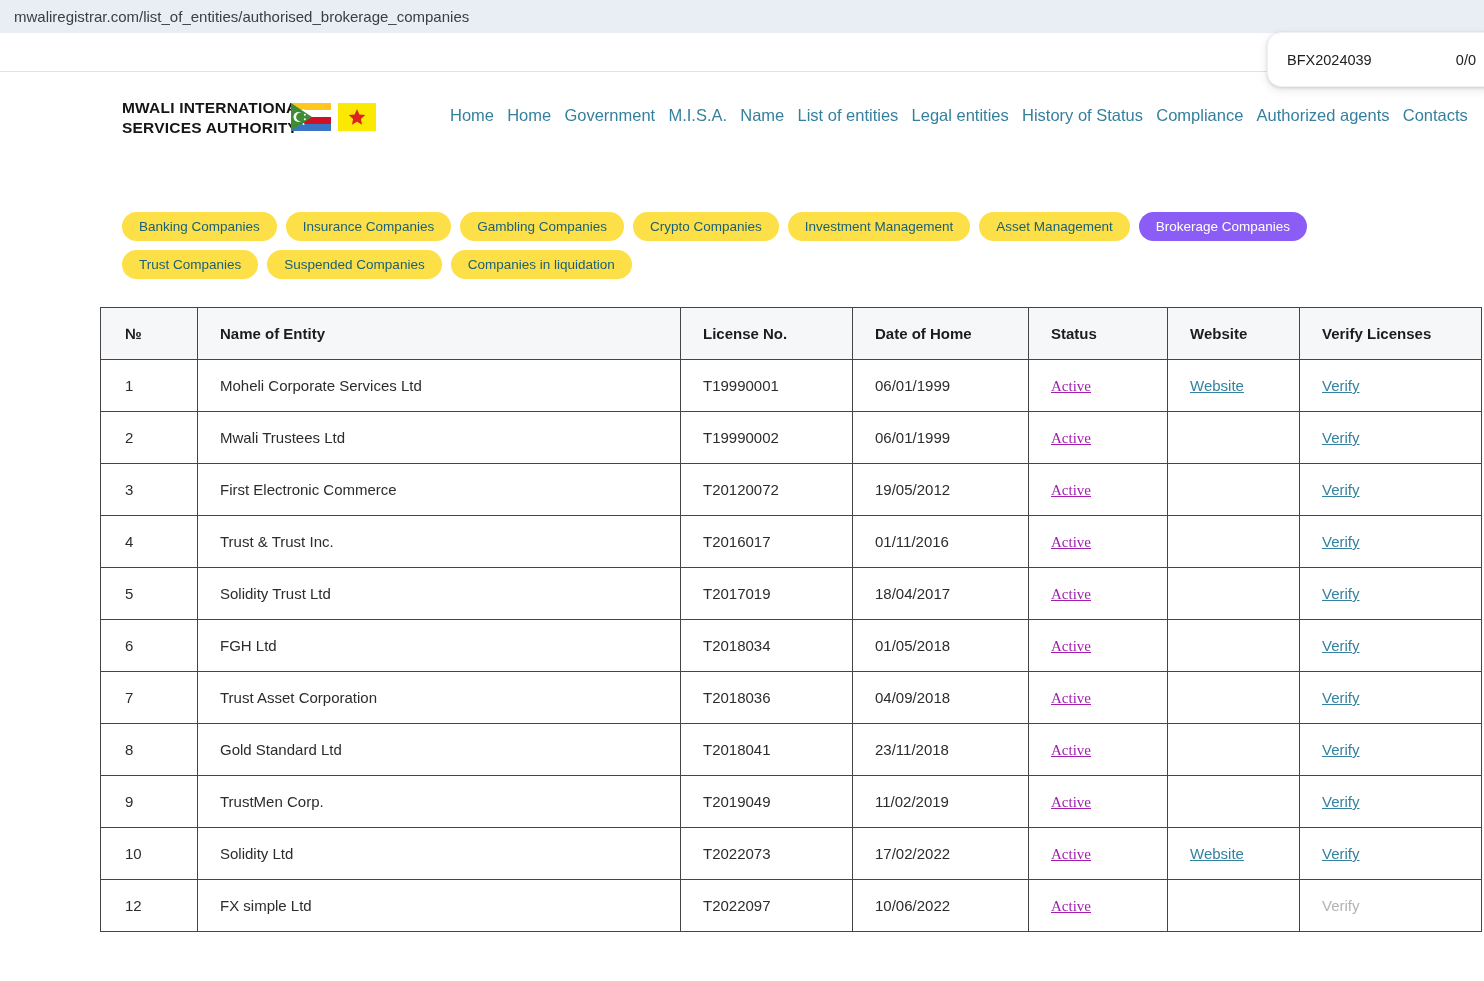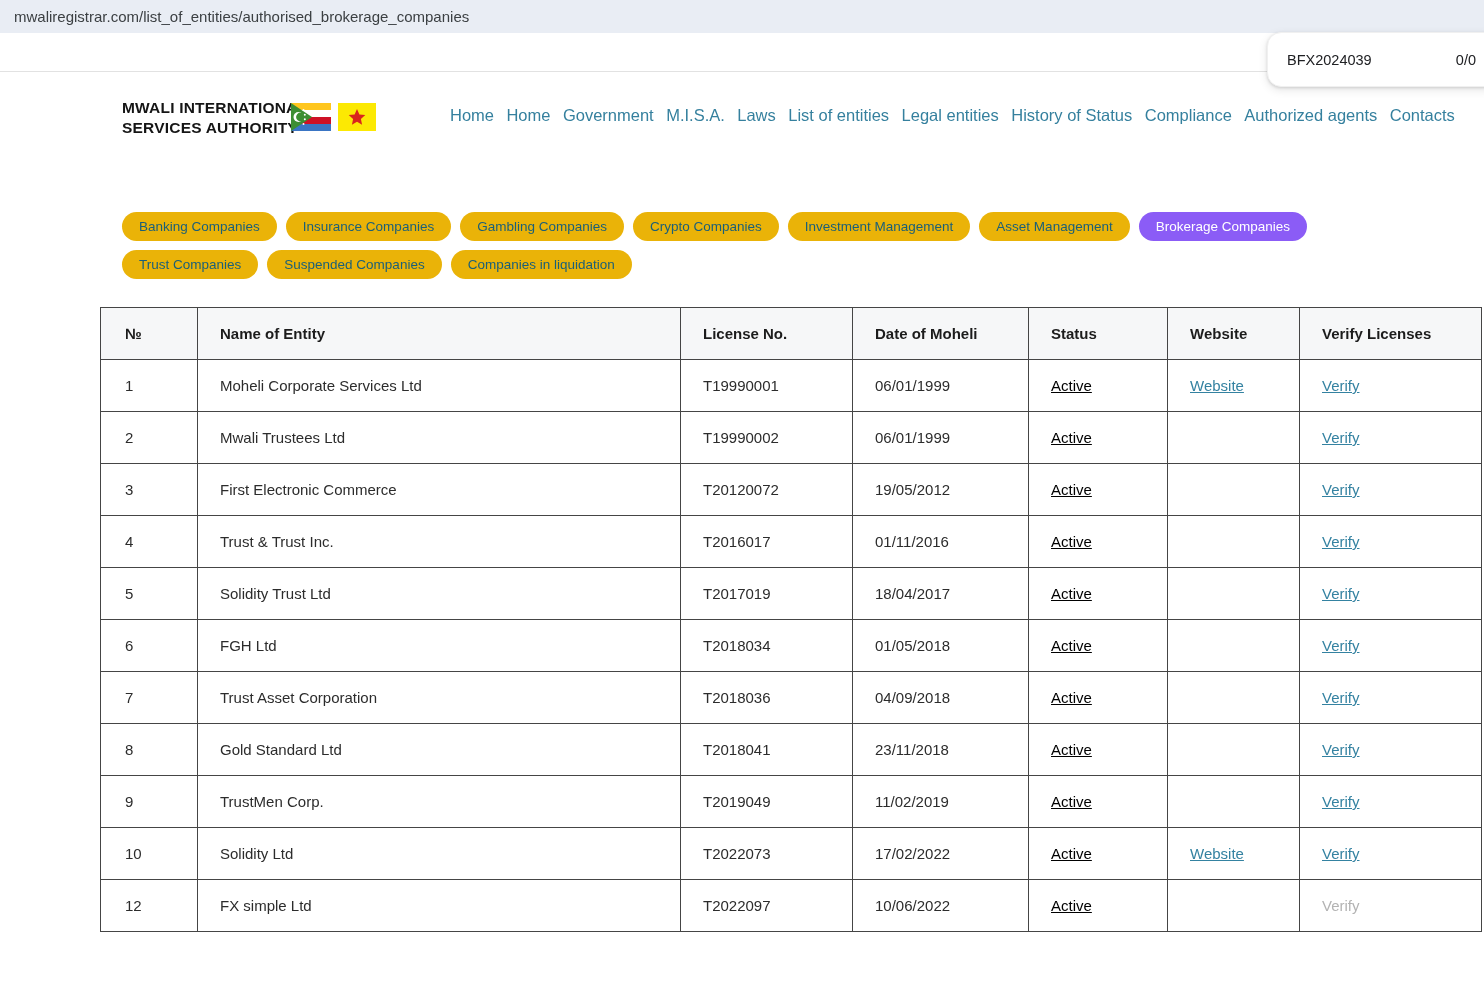--- a/index.html
+++ b/index.html
@@ -53,37 +53,37 @@
     color:#151515; letter-spacing:.2px;
   }
   .flags {
     position:absolute; left:291px; top:103px;
     display:flex; gap:7px; align-items:center;
   }
   .flags svg { display:block; }
 
   
   .nav {
-    position:absolute; left:450px; right:29px; top:106px;
+    position:absolute; left:450px; right:16px; top:106px;
     display:flex; justify-content:space-between; align-items:flex-start;
   }
   .nav-link {
     color:#35809e; font-size:16.5px; white-space:nowrap;
     text-decoration:none; cursor:pointer;
   }
 
   
   .pills {
     position:absolute; left:122px; top:212px; width:1324px;
     display:flex; flex-wrap:wrap; gap:9px;
   }
   .pill {
     height:29px; display:flex; align-items:center;
     padding:0 17px; border-radius:15px;
-    background:#eab308; color:#1a5f79;
+    background:#fde047; color:#1a5f79;
     font-size:13.5px; white-space:nowrap; cursor:pointer;
   }
   .pill.active { background:#8b5cf6; color:#ffffff; }
 
   
   table.entities {
     position:absolute; left:100px; top:307px;
     width:1381px; border-collapse:collapse; table-layout:fixed;
     font-size:15px; color:#2c2c2c;
     background:#fff;
@@ -93,21 +93,21 @@
     height:52px;
     padding:0 8px 0 22px;
     text-align:left; vertical-align:middle;
     overflow:hidden; white-space:nowrap;
   }
   .entities th {
     background:#f6f7f8; font-weight:bold; color:#1c1c1c;
   }
   .entities th:first-child, .entities td:first-child { padding-left:24px; }
 
-  .link-green { color:#000000; text-decoration:underline; cursor:pointer; }
+  .link-green { color:#a21caf; text-decoration:underline; cursor:pointer;font-family:Liberation Serif, serif; }
   .link-teal  { color:#3482a1; text-decoration:underline; cursor:pointer; }
   .link-disabled { color:#b3b3b3; text-decoration:none; }
 </style>
 </head>
 <body>
 
 <div class="page">
 
   <div class="topbar">
     <span>mwaliregistrar.com/list_of_entities/authorised_brokerage_companies</span>
@@ -147,21 +147,21 @@
         <polygon fill="#d9251d" points="19,6 21.4,11.4 27.3,12 22.9,16 24.1,21.8 19,18.8 13.9,21.8 15.1,16 10.7,12 16.6,11.4"></polygon>
       </svg>
     </span>
   </div>
 
   <nav class="nav">
       <a class="nav-link">Home</a>
       <a class="nav-link">Home</a>
       <a class="nav-link">Government</a>
       <a class="nav-link">M.I.S.A.</a>
-      <a class="nav-link">Laws</a>
+      <a class="nav-link">Name</a>
       <a class="nav-link">List of entities</a>
       <a class="nav-link">Legal entities</a>
       <a class="nav-link">History of Status</a>
       <a class="nav-link">Compliance</a>
       <a class="nav-link">Authorized agents</a>
       <a class="nav-link">Contacts</a>
     </nav>
 
   <div class="pills">
       <div class="pill">Banking Companies</div>
@@ -184,21 +184,21 @@
       <col style="width:176px">
         <col style="width:139px">
         <col style="width:132px">
       <col style="width:182px">
     </colgroup>
     <thead>
       <tr>
           <th>№</th>
           <th>Name of Entity</th>
           <th>License No.</th>
-          <th>Date of Moheli</th>
+          <th>Date of Home</th>
           <th>Status</th>
           <th>Website</th>
           <th>Verify Licenses</th>
         </tr>
     </thead>
     <tbody>
         <tr>
           <td>1</td>
           <td>Moheli Corporate Services Ltd</td>
           <td>T19990001</td>

